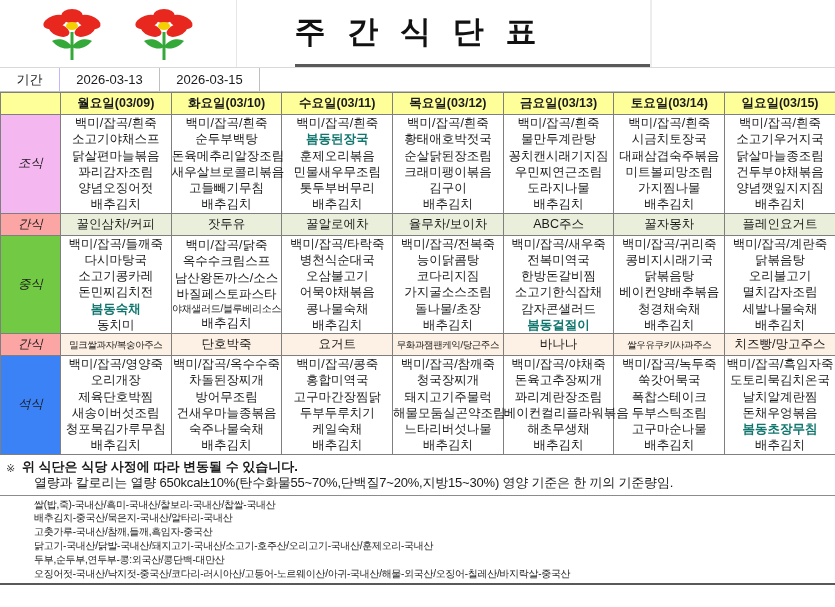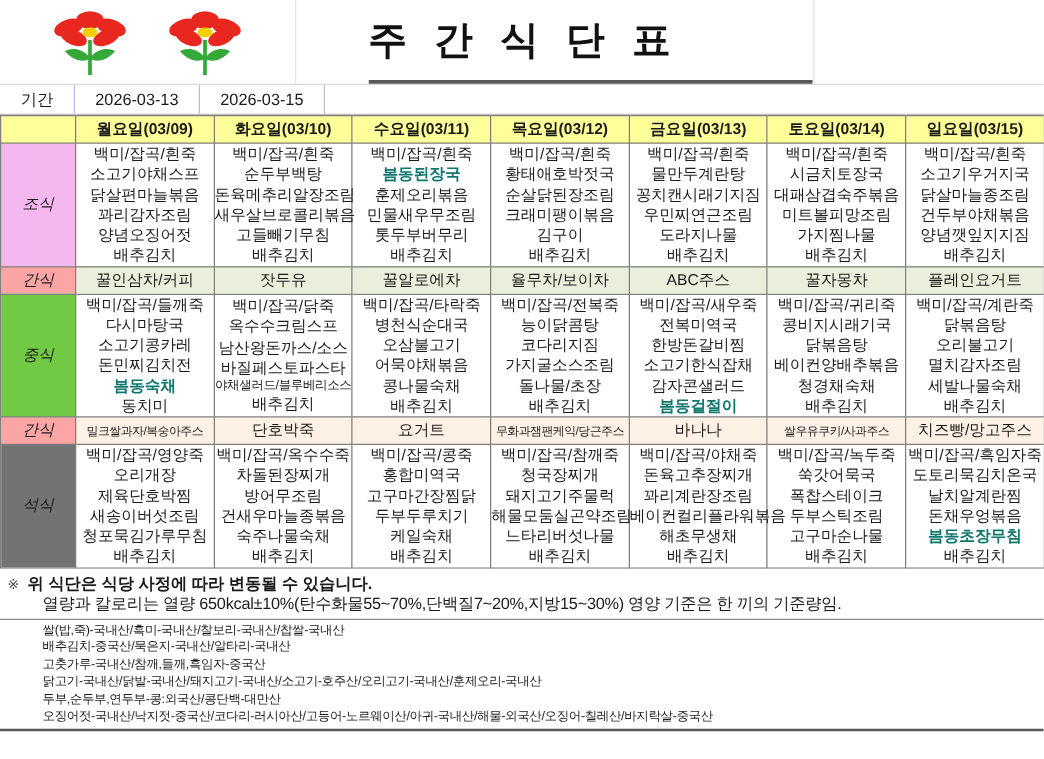--- a/index.html
+++ b/index.html
@@ -105,21 +105,21 @@
   .dayhead td.corner { background: #ffff99; }
 
   .rowlabel-cell {
     font-size: 14px;
     font-weight: 500;
     writing-mode: horizontal-tb;
     font-style: italic;
   }
   .lbl-bf   { background: #f4b7f0; }
   .lbl-lun  { background: #72c944; }
-  .lbl-din  { background: #737373; margin-left: 14px; }
+  .lbl-din  { background: #3b82f6; margin-left: 14px; }
   .snk-label { background: #fca5a5; font-size: 13px; }
 
   .meal-cell {
     padding: 4px 1px 5px 1px;
     line-height: 1.30;
     background: #ffffff;
   }
   .meal-cell .dish { display: block; white-space: nowrap; }
   .meal-cell .dish.hl { color: #0f766e; font-weight: 700; }
   .meal-cell .dish.sm { font-size: 10px; letter-spacing: -0.3px; }

